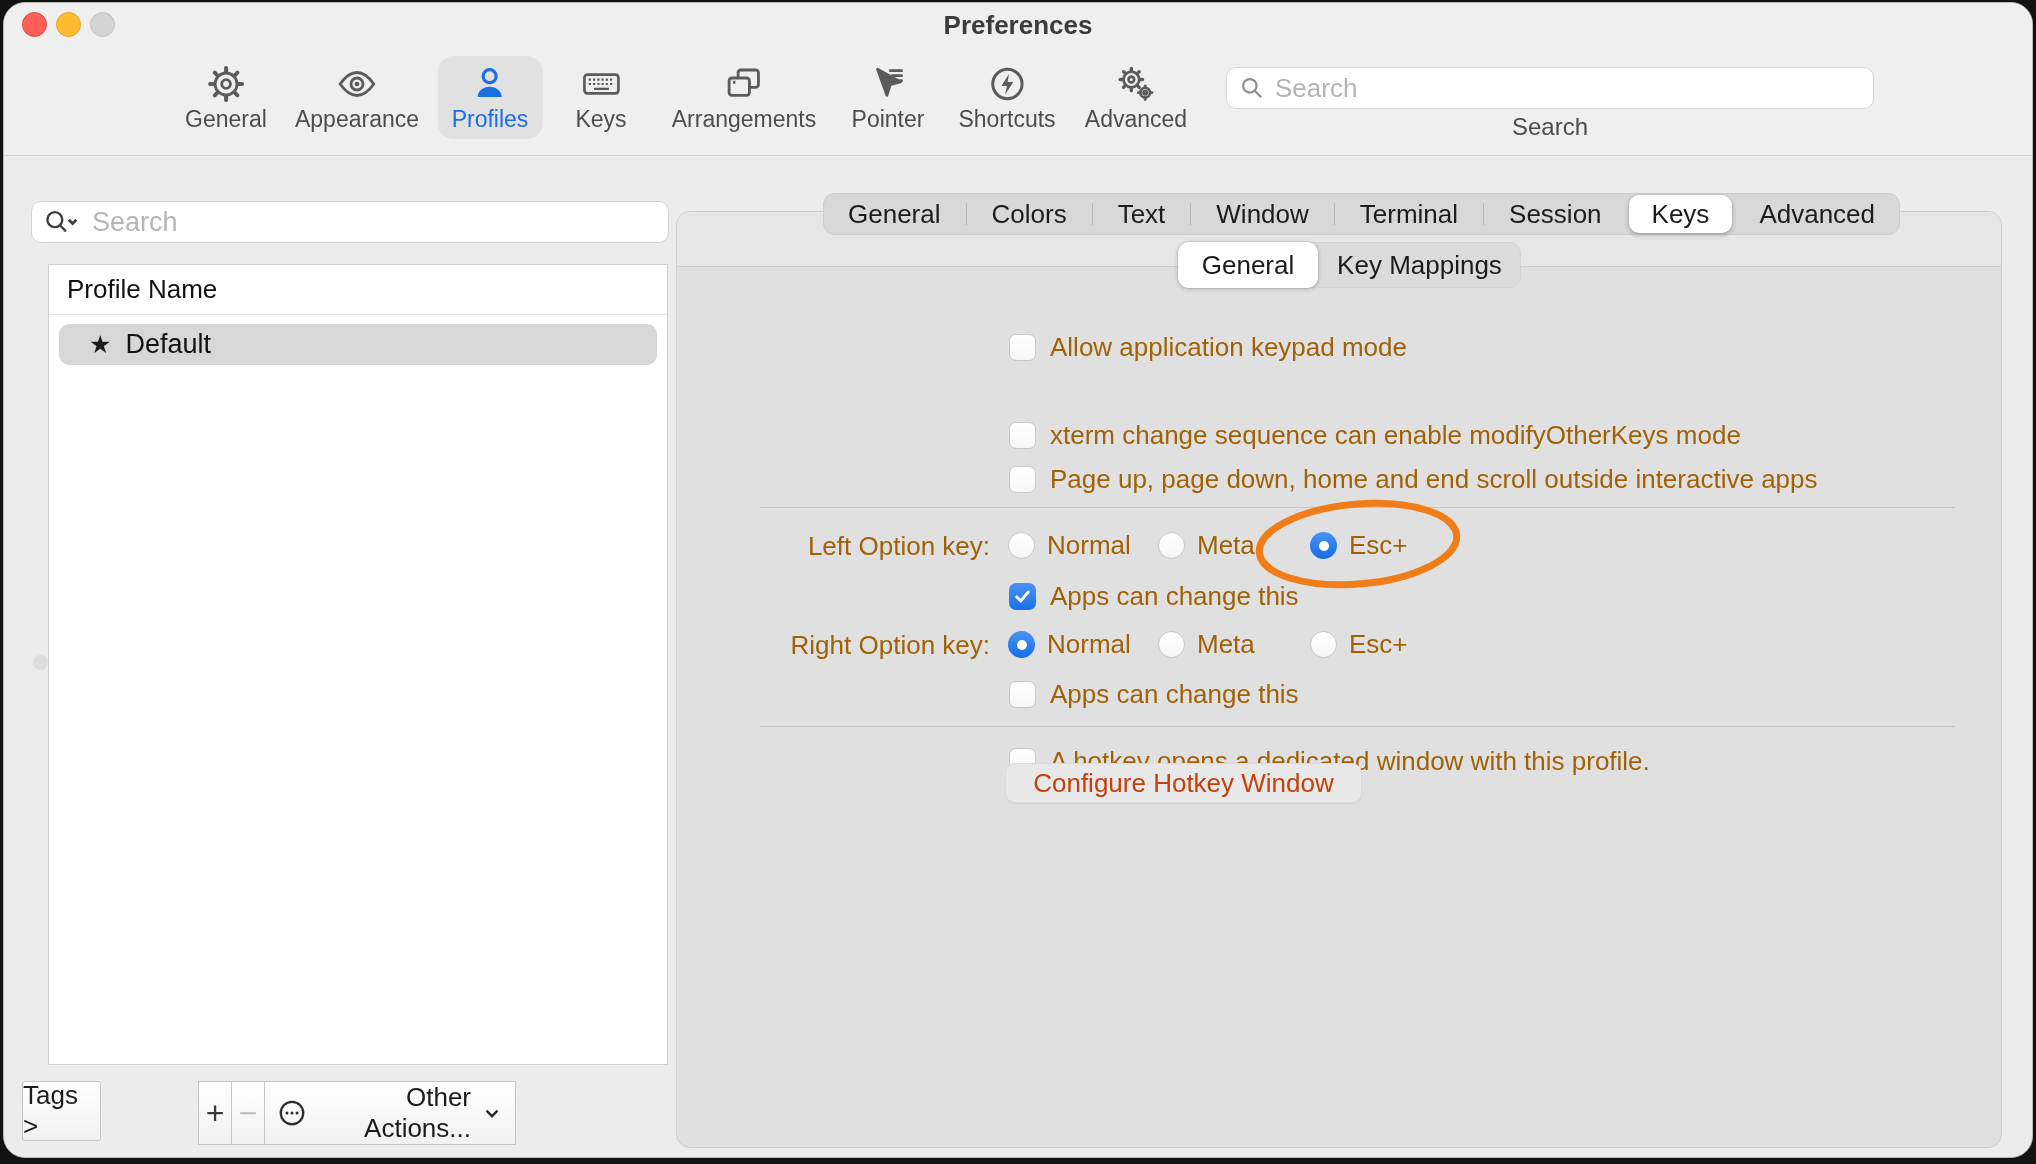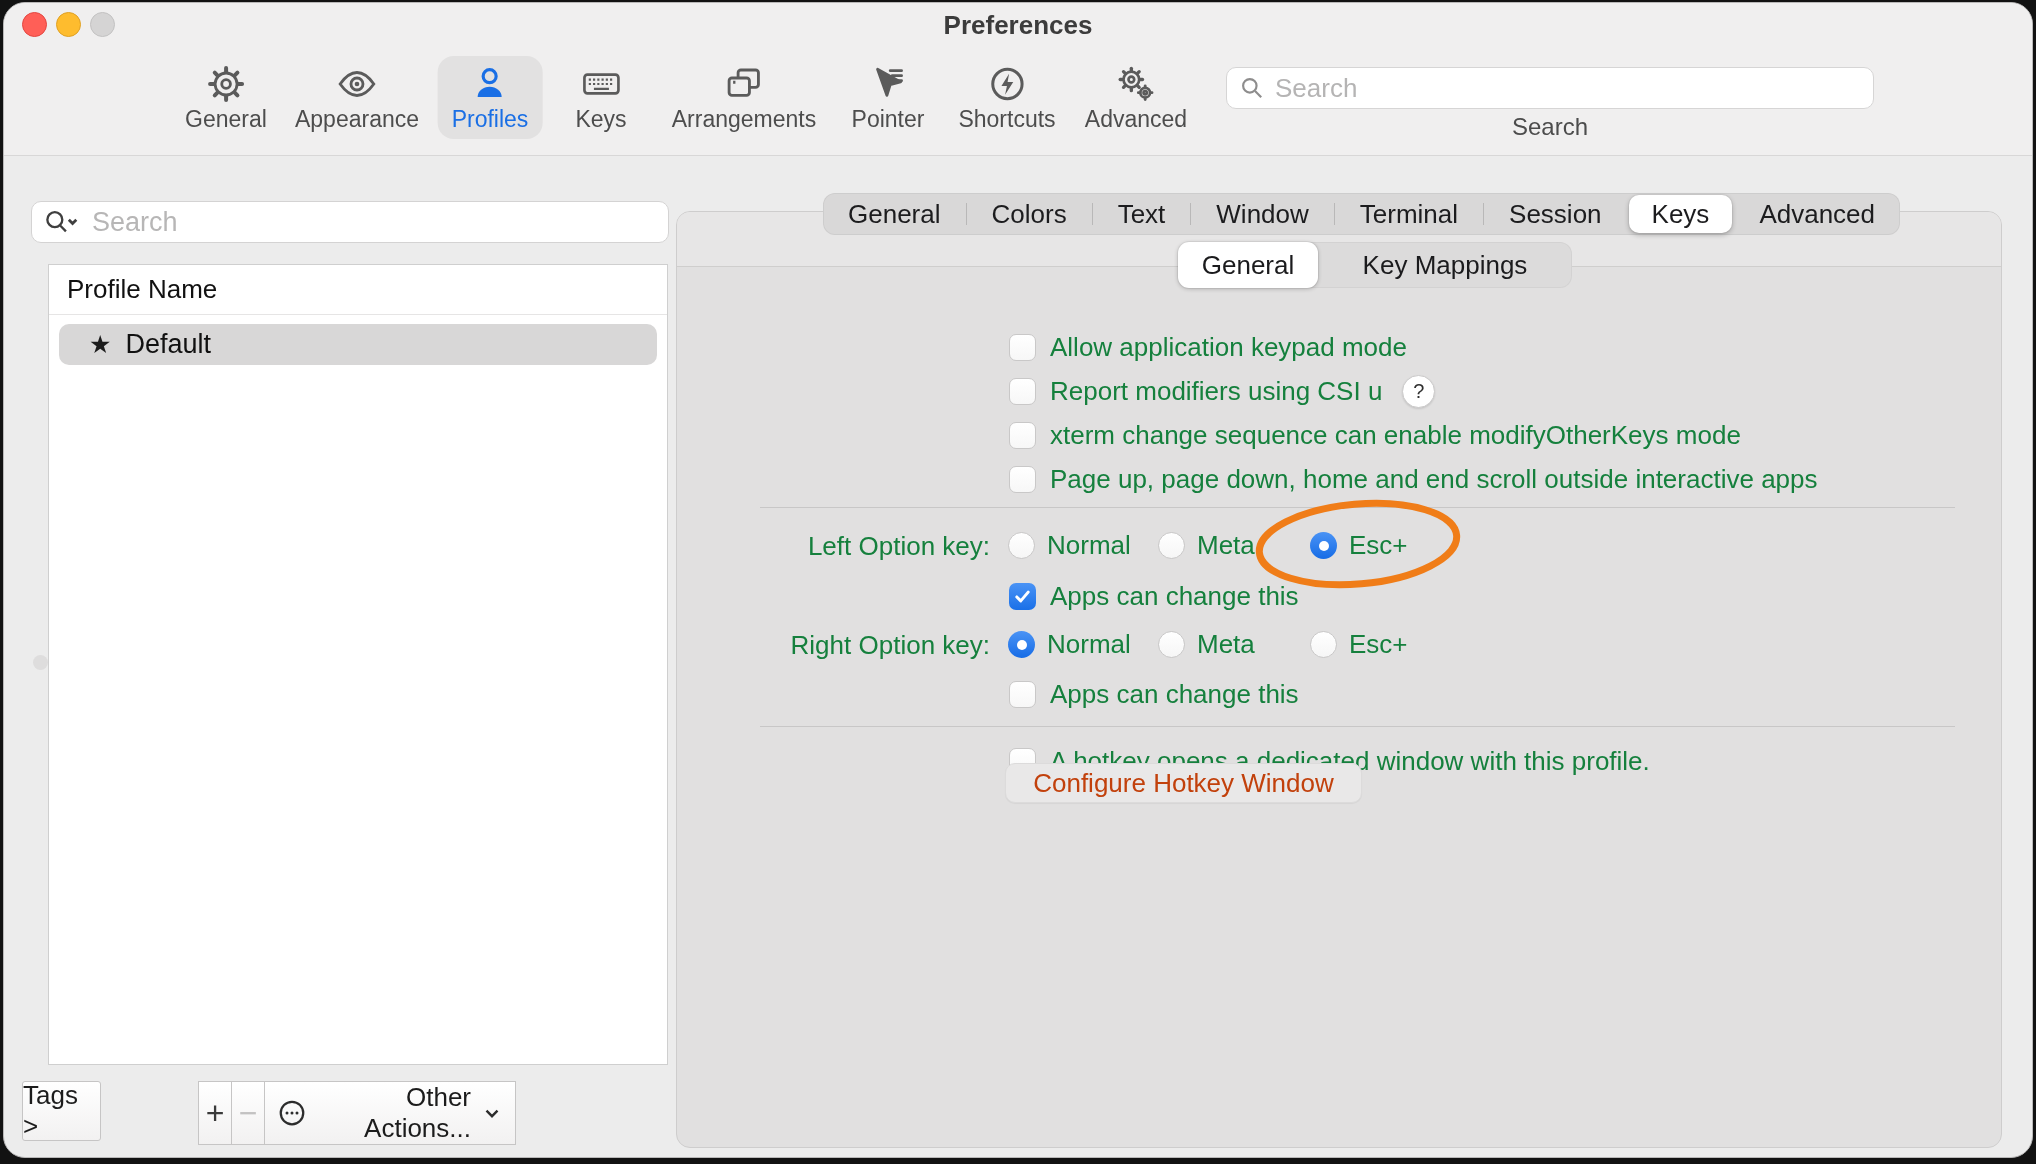--- a/index.html
+++ b/index.html
@@ -54,23 +54,23 @@
   .tabs{position:absolute;left:146px;top:-19px;height:42px;display:flex;background:#d9d8d8;border-radius:12px;
     box-shadow:inset 0 0 0 1px rgba(0,0,0,0.05);z-index:4;}
   .seg{display:flex;align-items:center;justify-content:center;padding:0 25px;font-size:26px;color:#1c1c1e;white-space:nowrap;}
   .seg.selected{background:#fff;border-radius:10px;margin:2px;padding:0 23px;
     box-shadow:0 2px 5px rgba(0,0,0,0.25),0 0 0 1px rgba(0,0,0,0.04);}
   .tab-sep{width:1px;height:22px;background:#b9b8b8;align-self:center;}
   .subtabs{position:absolute;left:501px;top:30px;height:46px;display:flex;background:#dcdbdb;border-radius:12px;z-index:3;
     box-shadow:inset 0 0 0 1px rgba(0,0,0,0.04);}
   .subseg{display:flex;align-items:center;justify-content:center;font-size:26px;color:#1b1b1d;}
   .subseg.selected{width:140px;background:#fff;border-radius:11px;box-shadow:0 1px 4px rgba(0,0,0,0.22),0 0 0 1px rgba(0,0,0,0.05);}
-  .subseg.plain{width:254px;}
+  .subseg.plain{width:203px;}
   .cbrow{position:absolute;left:332px;height:34px;display:flex;align-items:center;gap:14px;}
-  .cbrow .lab, .optlab, .radlab{font-size:26px;color:#15803d;white-space:nowrap;}
+  .cbrow .lab, .optlab, .radlab{font-size:26px;color:#a16207;white-space:nowrap;}
   .checkbox{width:27px;height:27px;border-radius:7px;background:linear-gradient(#ffffff,#f7f7f7);
     border:1px solid #c9c8c8;box-sizing:border-box;flex:0 0 auto;}
   .checkbox.checked{background:linear-gradient(#4a93f5,#1a70e8);border:none;display:flex;align-items:center;justify-content:center;}
   .help{width:33px;height:33px;border-radius:50%;background:#fff;border:1px solid #cbcaca;box-sizing:border-box;
     display:flex;align-items:center;justify-content:center;font-size:20px;color:#2f2f2f;margin-left:6px;
     box-shadow:0 1px 2px rgba(0,0,0,0.12);}
   .sep-line{position:absolute;left:83px;width:1195px;height:1px;background:#c8c7c7;}
   .optrow{position:absolute;left:0;width:100%;height:40px;}
   .optlab{position:absolute;left:0;top:4px;width:313px;text-align:right;}
   .rgroup{position:absolute;top:3px;display:flex;align-items:center;gap:12px;}
@@ -287,25 +287,20 @@
 
     <div class="subtabs">
       <div class="subseg selected">General</div>
       <div class="subseg plain">Key Mappings</div>
     </div>
 
     <div class="cbrow" style="top:118px">
       <div class="checkbox"></div>
       <span class="lab">Allow application keypad mode</span>
     </div>
-    <div class="cbrow" style="top:162px">
-      <div class="checkbox"></div>
-      <span class="lab">Report modifiers using CSI u</span>
-      <div class="help">?</div>
-    </div>
     <div class="cbrow" style="top:206px">
       <div class="checkbox"></div>
       <span class="lab">xterm change sequence can enable modifyOtherKeys mode</span>
     </div>
     <div class="cbrow" style="top:250px">
       <div class="checkbox"></div>
       <span class="lab">Page up, page down, home and end scroll outside interactive apps</span>
     </div>
 
     <div class="sep-line" style="top:295px"></div>

